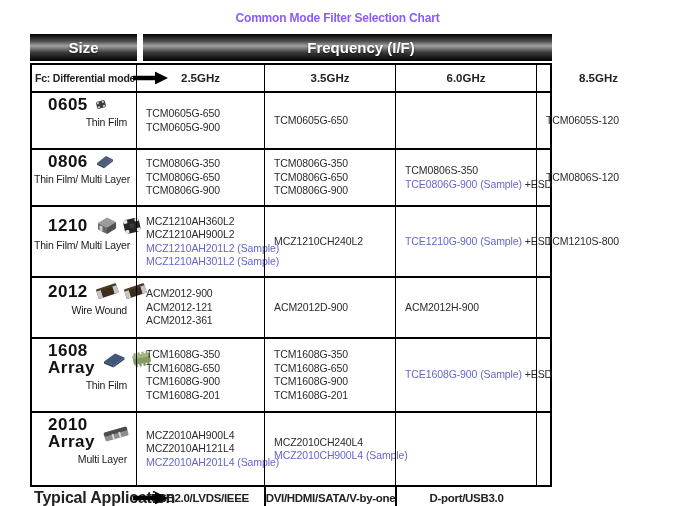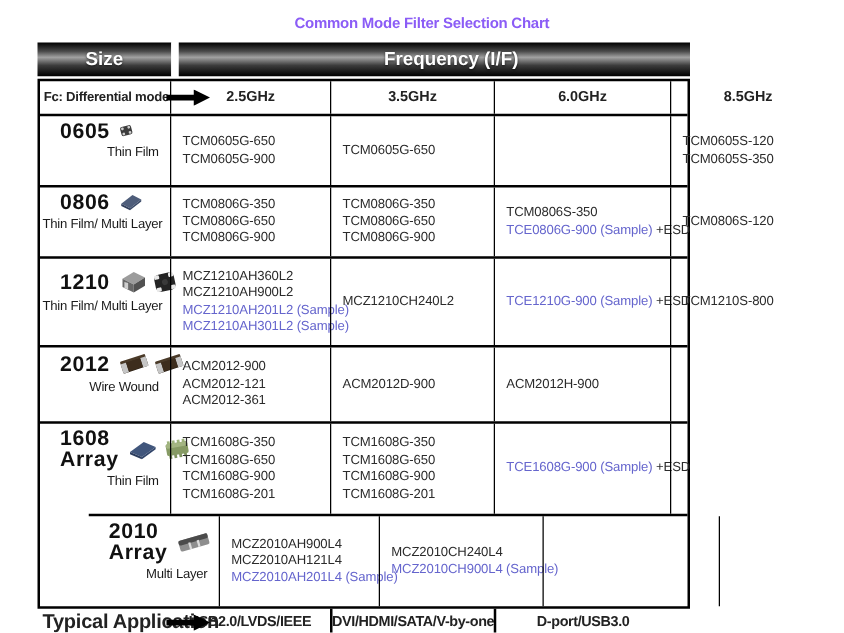--- a/index.html
+++ b/index.html
@@ -33,21 +33,21 @@
   .fc-label{font-size:10.5px;font-weight:bold;white-space:nowrap;letter-spacing:-0.2px;}
   .freq-head{font-size:11.5px;font-weight:bold;}
   .arrow{position:absolute;right:-33px;top:50%;transform:translateY(-50%);z-index:3;line-height:0;}
   
   .trow{border-top:2.5px solid #000;}
   #rows .trow:nth-child(1){min-height:54px;}
   #rows .trow:nth-child(2){min-height:52px;}
   #rows .trow:nth-child(3){min-height:69px;}
   #rows .trow:nth-child(4){min-height:59px;}
   #rows .trow:nth-child(5){min-height:59px;}
-  #rows .trow:nth-child(6){min-height:58px;margin-left:39px;}
+  #rows .trow:nth-child(6){min-height:58px;}
   .size-cell{display:flex;flex-direction:column;justify-content:center;padding:3px 2px 20px 2px;}
   .size-main{display:flex;align-items:center;justify-content:flex-start;gap:7px;padding-left:14px;}
   .size-num{font-size:17px;font-weight:bold;color:#111;line-height:17px;letter-spacing:0.5px;}
   .size-icons{display:flex;align-items:center;gap:3px;line-height:0;}
   .size-type{font-size:10.5px;color:#1a1a1a;text-align:right;padding:3px 7px 0 0;white-space:nowrap;letter-spacing:-0.2px;}
   .part-cell{display:flex;flex-direction:column;justify-content:center;padding:4px 2px 4px 9px;}
   .part-line{font-size:10.5px;line-height:13.5px;color:#2b2b2b;white-space:nowrap;letter-spacing:-0.1px;}
   .sample{color:#6565cd;}
   .suffix{color:#2b2b2b;}
   
@@ -109,21 +109,20 @@
           <div class="cell part-cell">
             <div class="part-line"><span>TCM0605G-650</span></div>
             <div class="part-line"><span>TCM0605G-900</span></div>
           </div>
           <div class="cell part-cell">
             <div class="part-line"><span>TCM0605G-650</span></div>
           </div>
           <div class="cell part-cell"></div>
           <div class="cell part-cell">
             <div class="part-line"><span>TCM0605S-120</span></div>
-            <div class="part-line"><span>TCM0605S-350</span></div>
           </div>
         </div>
         <div class="grid trow">
           <div class="cell size-cell">
             <div class="size-main">
               <div class="size-num">0806</div>
               <div class="size-icons">
                 <span><svg width="20" height="15" viewBox="0 0 20 15">
                     <polygon points="2,9 11,2 18,5.5 9,12.5" fill="#4e5d7a"></polygon>
                     <polygon points="2,9 9,12.5 9,14.2 2,10.7" fill="#313f5c"></polygon>

